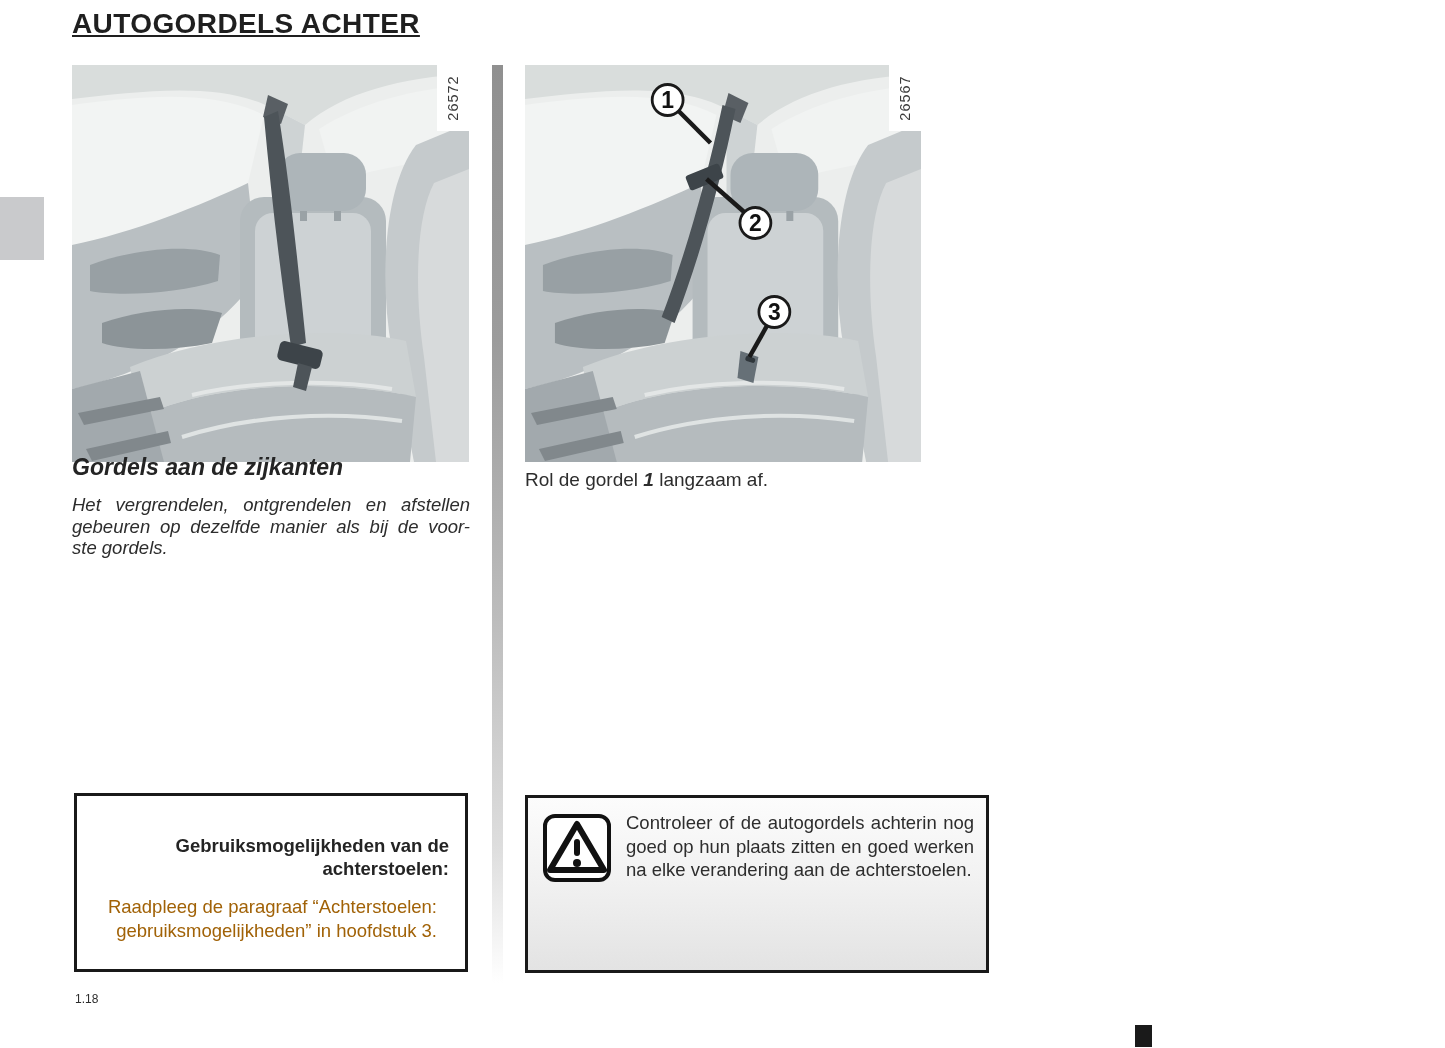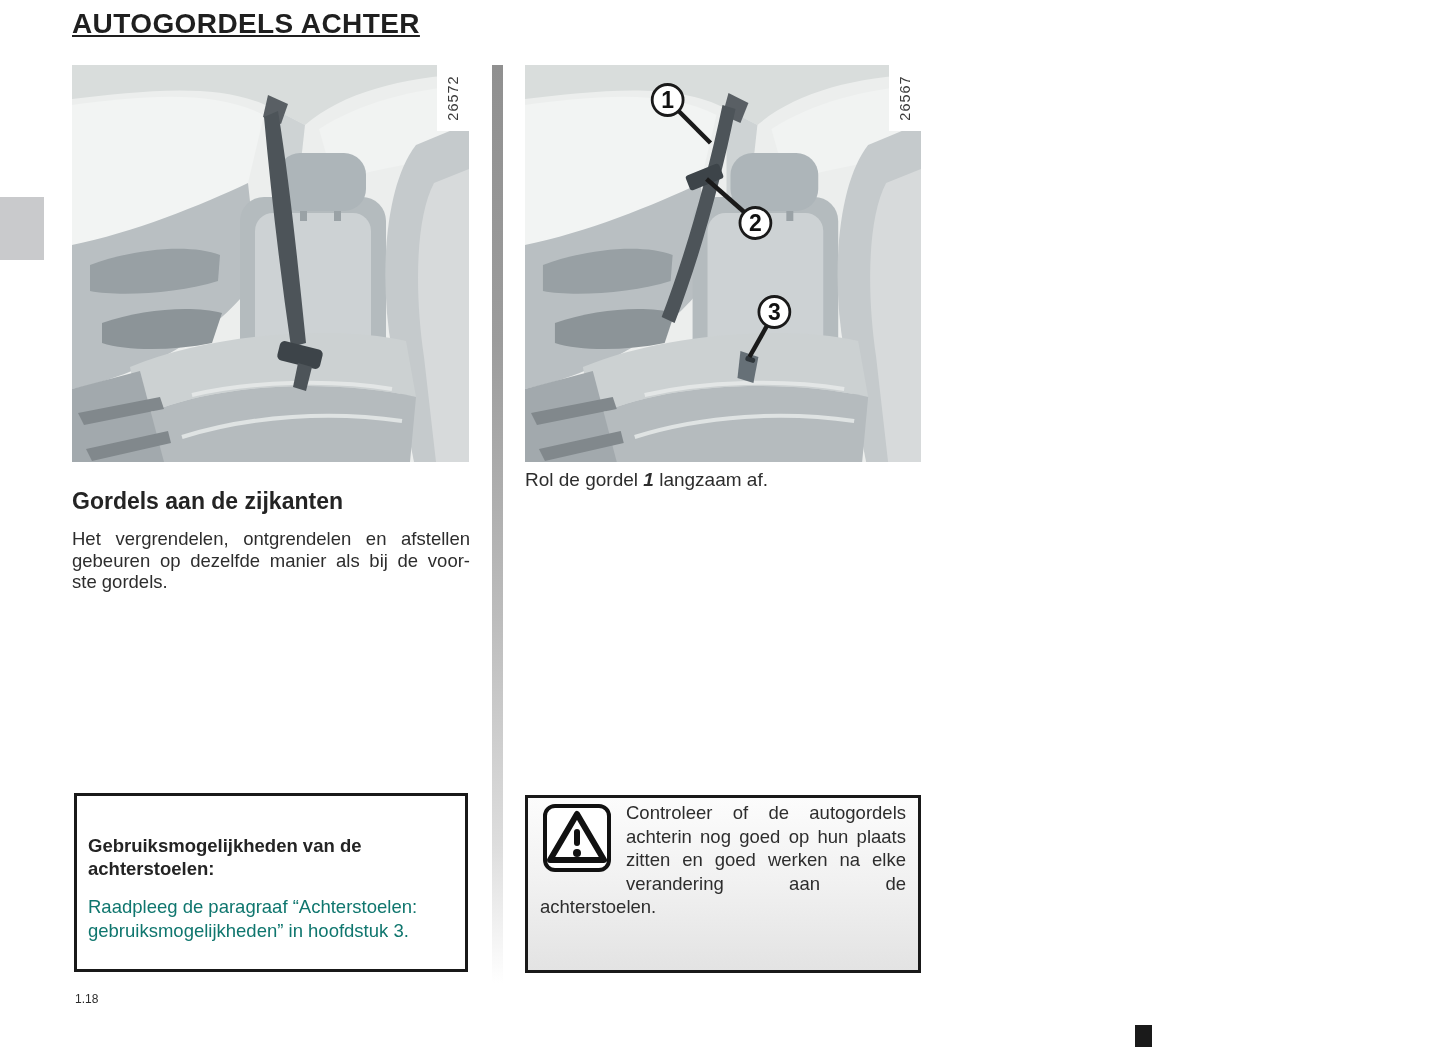--- a/index.html
+++ b/index.html
@@ -30,43 +30,44 @@
     display:flex;align-items:center;justify-content:center;
   }
   .fig-code span{
     transform:rotate(-90deg);white-space:nowrap;
     font-size:14.5px;color:#3a3a3a;letter-spacing:1px;
   }
   .divider{
     position:absolute;left:492px;top:65px;width:11px;height:918px;
     background:linear-gradient(180deg,#909090 0%,#9c9c9c 30%,#bcbcbc 60%,#dddddd 85%,rgba(255,255,255,0) 100%);
   }
-  .col-left-text{position:absolute;left:72px;top:488px;width:398px;}
+  .col-left-text{position:absolute;left:72px;top:454px;width:398px;font-style:italic;}
   .section-heading{
     margin:0 0 13px 0;font-size:23px;font-weight:bold;color:#242424;
   }
   .body-line{font-size:18.5px;line-height:21.5px;color:#2d2d2d;}
   .jl{text-align:justify;text-align-last:justify;}
   .col-right-text{position:absolute;left:525px;top:469px;width:396px;}
   .step{margin:0 0 14px 0;font-size:19px;line-height:21.5px;color:#2d2d2d;}
   .ref{font-weight:bold;font-style:italic;}
   .info-box{
     position:absolute;left:74px;top:793px;width:394px;height:179px;
     border:3px solid #191919;box-sizing:border-box;background:#ffffff;
     padding:38px 16px 0 11px;
+    text-align:right;
   }
   .info-box-heading{
     margin:0 0 15px 0;font-size:18.5px;font-weight:bold;line-height:23px;color:#242424;
   }
-  .info-box-body{margin:0;font-size:18.5px;line-height:23.5px;color:#0f766e;}
+  .info-box-body{margin:12px;font-size:18.5px;line-height:23.5px;color:#a16207;}
   .warning-box{
-    position:absolute;left:525px;top:795px;width:396px;height:178px;
+    position:absolute;left:525px;top:795px;width:464px;height:178px;
     border:3px solid #191919;box-sizing:border-box;
     background:linear-gradient(180deg,#fcfcfc 0%,#f2f2f2 45%,#e3e3e3 100%);
-    padding:3px 12px 0 12px;
+    padding:13px 12px 0 12px;
   }
   .warn-icon{
     float:left;width:70px;height:70px;margin:2px 14px 16px 2px;
   }
   .warning-text{
     margin:0;font-size:18.5px;line-height:23.5px;text-align:justify;color:#2d2d2d;
   }
   .page-number{
     position:absolute;left:75px;top:992px;font-size:12px;color:#2d2d2d;
   }

